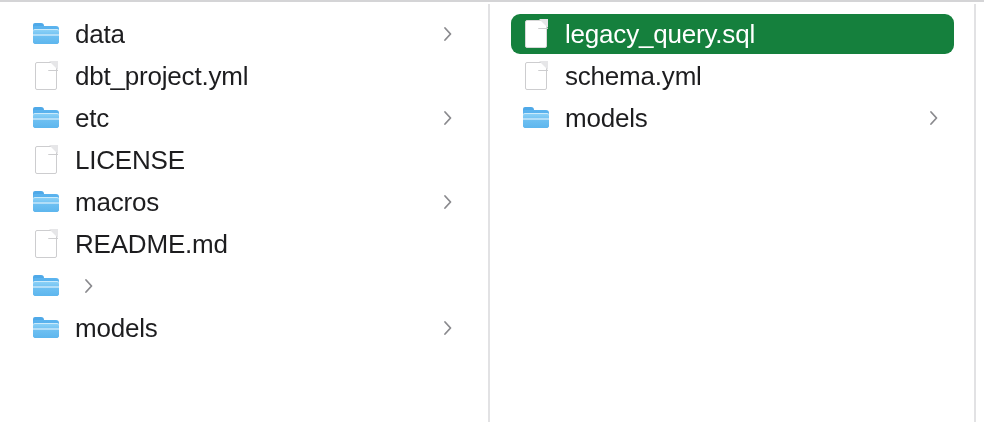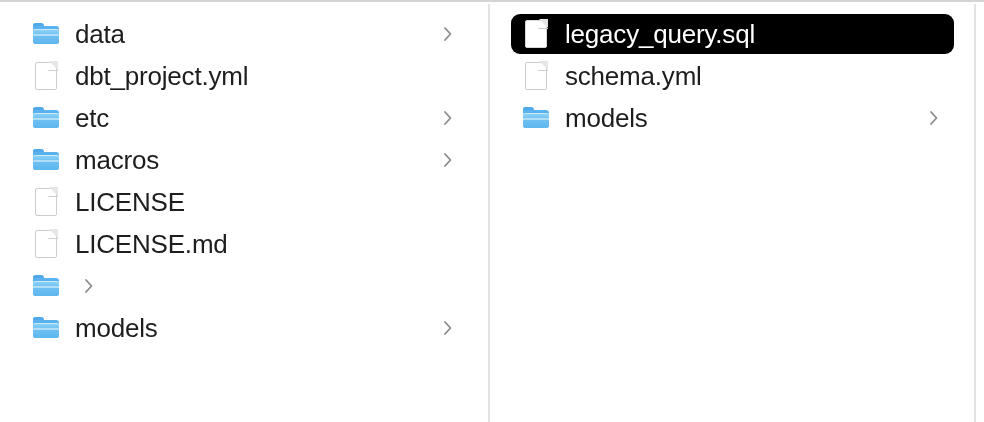--- a/index.html
+++ b/index.html
@@ -63,21 +63,21 @@
     border-radius: 9px;
     box-sizing: border-box;
     cursor: default;
   }
 
   .row.selected-gray {
     background: #d8d8d8;
   }
 
   .row.selected-blue {
-    background: #000000;
+    background: #15803d;
   }
 
   .row-icon {
     width: 30px;
     height: 34px;
     flex: 0 0 30px;
     position: relative;
     margin-right: 14px;
   }
 
@@ -250,20 +250,35 @@
           </span>
           <span class="row-label">etc</span>
           <span class="row-chevron">
             <svg width="12" height="18" viewBox="0 0 12 18" fill="none" xmlns="http://www.w3.org/2000/svg">
               <path d="M3 3 L8.5 9 L3 15" stroke="#8a8a8e" stroke-width="1.8" stroke-linecap="round" stroke-linejoin="round"></path>
             </svg>
           </span>
         </div>
         <div class="row">
           <span class="row-icon">
+            <span class="icon-doc">
+              <span class="sheet"></span>
+              <span class="fold"></span>
+              <span class="fold-edge"></span>
+            </span>
+          </span>
+          <span class="row-label">LICENSE</span>
+          <span class="row-chevron hidden">
+            <svg width="12" height="18" viewBox="0 0 12 18" fill="none" xmlns="http://www.w3.org/2000/svg">
+              <path d="M3 3 L8.5 9 L3 15" stroke="#8a8a8e" stroke-width="1.8" stroke-linecap="round" stroke-linejoin="round"></path>
+            </svg>
+          </span>
+        </div>
+        <div class="row">
+          <span class="row-icon">
             <span class="icon-folder">
               <span class="tab"></span>
               <span class="back"></span>
               <span class="front"></span>
               <span class="band"></span>
             </span>
           </span>
           <span class="row-label">macros</span>
           <span class="row-chevron">
             <svg width="12" height="18" viewBox="0 0 12 18" fill="none" xmlns="http://www.w3.org/2000/svg">
@@ -272,36 +287,21 @@
           </span>
         </div>
         <div class="row">
           <span class="row-icon">
             <span class="icon-doc">
               <span class="sheet"></span>
               <span class="fold"></span>
               <span class="fold-edge"></span>
             </span>
           </span>
-          <span class="row-label">LICENSE</span>
-          <span class="row-chevron hidden">
-            <svg width="12" height="18" viewBox="0 0 12 18" fill="none" xmlns="http://www.w3.org/2000/svg">
-              <path d="M3 3 L8.5 9 L3 15" stroke="#8a8a8e" stroke-width="1.8" stroke-linecap="round" stroke-linejoin="round"></path>
-            </svg>
-          </span>
-        </div>
-        <div class="row">
-          <span class="row-icon">
-            <span class="icon-doc">
-              <span class="sheet"></span>
-              <span class="fold"></span>
-              <span class="fold-edge"></span>
-            </span>
-          </span>
-          <span class="row-label">LICENSE.md</span>
+          <span class="row-label">README.md</span>
           <span class="row-chevron hidden">
             <svg width="12" height="18" viewBox="0 0 12 18" fill="none" xmlns="http://www.w3.org/2000/svg">
               <path d="M3 3 L8.5 9 L3 15" stroke="#8a8a8e" stroke-width="1.8" stroke-linecap="round" stroke-linejoin="round"></path>
             </svg>
           </span>
         </div>
         <div class="row">
           <span class="row-icon">
             <span class="icon-folder">
               <span class="tab"></span>

